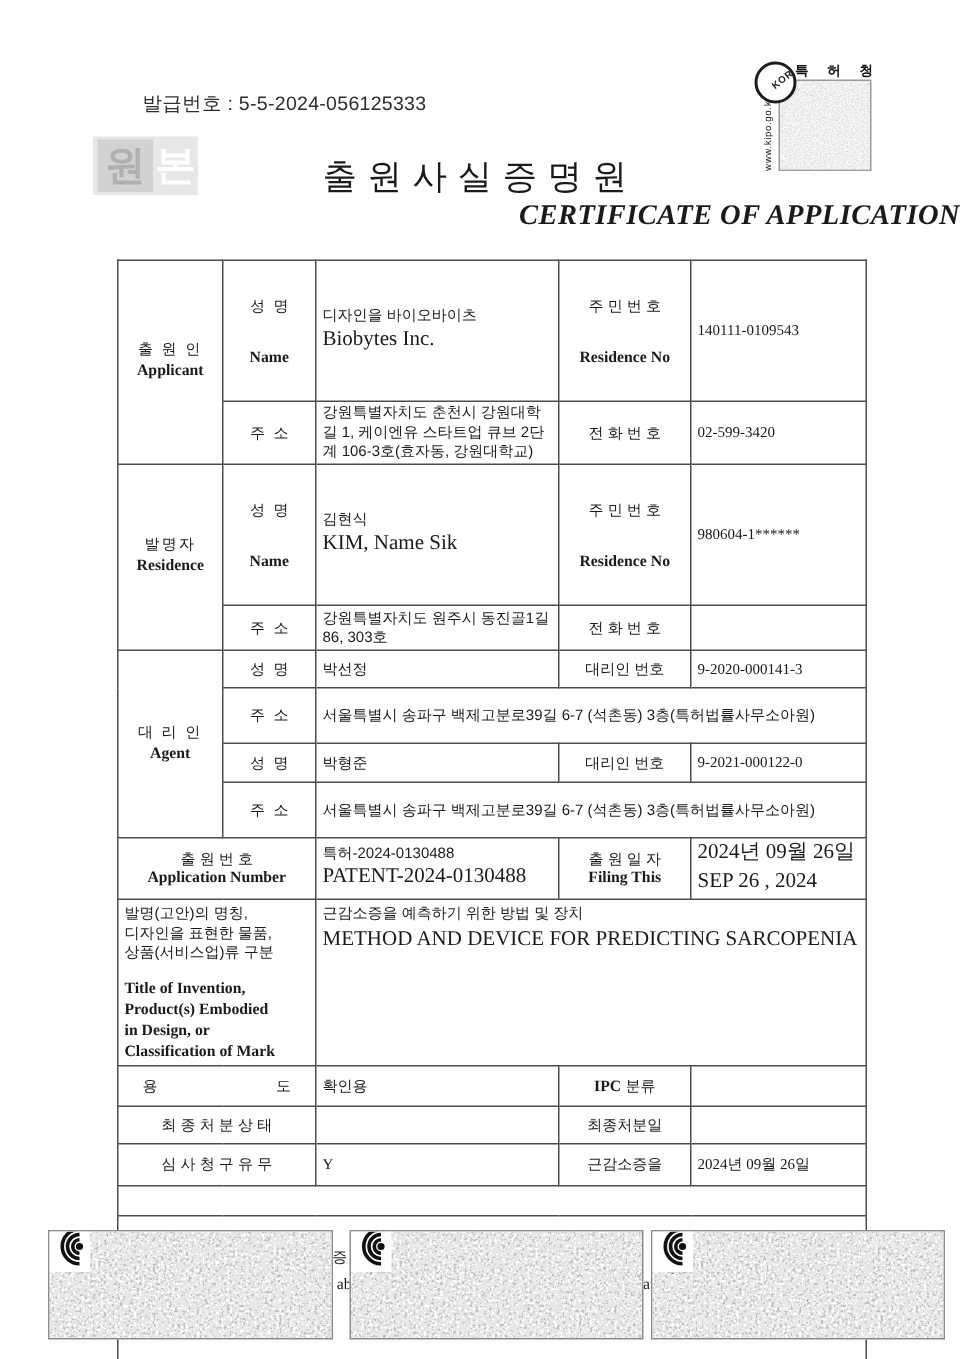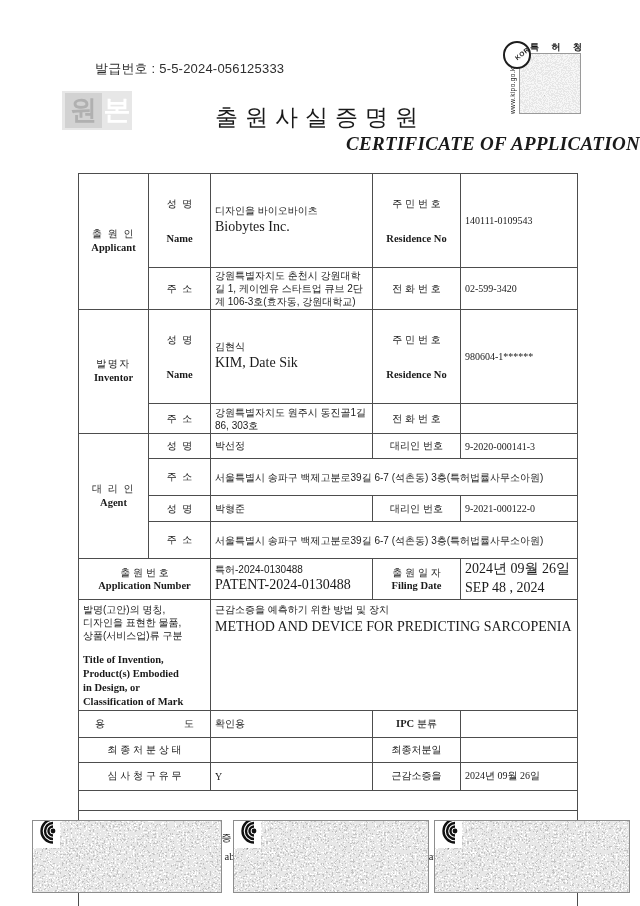--- a/index.html
+++ b/index.html
@@ -144,29 +144,29 @@
   <tr style="height:39px">
     <td class="c pre">주  소</td>
     <td class="addr">강원특별자치도 춘천시 강원대학길 1, 케이엔유 스타트업 큐브 2단계 106-3호(효자동, 강원대학교)</td>
     <td class="c pre">전 화 번 호</td>
     <td class="lat">02-599-3420</td>
   </tr>
 
   <tr style="height:35px">
     <td rowspan="2" class="grp">
       <span class="blk">발명자</span>
-      <span class="en-b">Inventor</span>
+      <span class="en-b">Residence</span>
     </td>
     <td class="c pre">
       <span class="blk">성  명</span>
       <span class="en-b">Name</span>
     </td>
     <td class="val2">
       <span class="blk">김현식</span>
-      <span class="blk lat">KIM, Date Sik</span>
+      <span class="blk lat">KIM, Name Sik</span>
     </td>
     <td class="c pre">
       <span class="blk">주 민 번 호</span>
       <span class="en-b">Residence No</span>
     </td>
     <td class="lat">980604-1******</td>
   </tr>
   <tr style="height:30px">
     <td class="c pre">주  소</td>
     <td class="addr">강원특별자치도 원주시 동진골1길 86, 303호</td>
@@ -203,25 +203,25 @@
     <td colspan="2" class="c">
       <span class="blk pre">출 원 번 호</span>
       <span class="en-b">Application Number</span>
     </td>
     <td class="val2">
       <span class="blk">특허-2024-0130488</span>
       <span class="blk lat">PATENT-2024-0130488</span>
     </td>
     <td class="c">
       <span class="blk pre">출 원 일 자</span>
-      <span class="en-b">Filing Date</span>
+      <span class="en-b">Filing This</span>
     </td>
     <td class="val2">
       <span class="blk lat">2024년 09월 26일</span>
-      <span class="blk lat">SEP 48 , 2024</span>
+      <span class="blk lat">SEP 26 , 2024</span>
     </td>
   </tr>
 
   <tr style="height:90px">
     <td colspan="2" class="title-label">
       <span class="blk">발명(고안)의 명칭,</span>
       <span class="blk">디자인을 표현한 물품,</span>
       <span class="blk">상품(서비스업)류 구분</span>
       <span class="blk" style="height:11px"></span>
       <span class="en-b">Title of Invention,</span>

